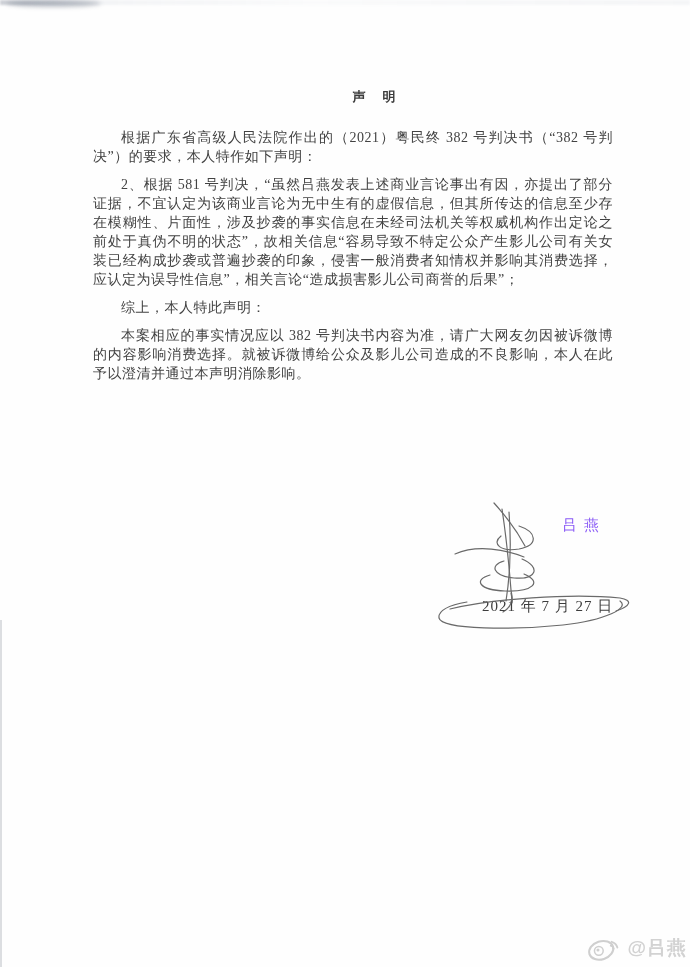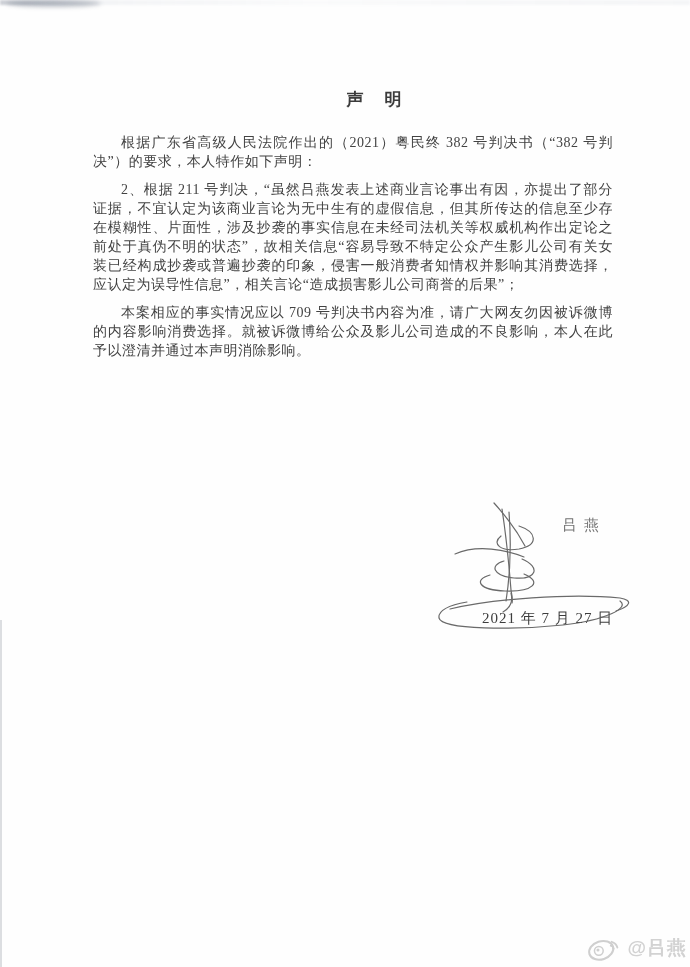--- a/index.html
+++ b/index.html
@@ -42,21 +42,21 @@
     filter: blur(0.5px);
   }
   .doc {
     position: absolute;
     left: 93px;
     top: 88px;
     width: 520px;
     color: #404040;
   }
   .doc-title {
-    font-size: 17px;
+    font-size: 13px;
     font-weight: 600;
     letter-spacing: 2px;
     text-align: center;
     margin: 0 0 22px 44px;
     color: #3b3b3b;
   }
   .doc p {
     margin: 3px 0 9px 0;
     font-size: 14px;
     line-height: 19px;
@@ -64,32 +64,31 @@
     text-indent: 2em;
     text-align: justify;
     color: #424242;
   }
   .sig-name {
     position: absolute;
     left: 562px;
     top: 516px;
     font-size: 15px;
     letter-spacing: 7px;
-    color: #737373;
+    color: #8b5cf6;
     white-space: nowrap;
   }
   .sig-date {
     position: absolute;
     left: 482px;
     top: 597px;
     font-size: 15px;
     letter-spacing: 1px;
     color: #3d3d3d;
     white-space: nowrap;
-    margin-top: 12px;
   }
   .sig-ink {
     position: absolute;
     left: 420px;
     top: 493px;
     width: 215px;
     height: 145px;
     pointer-events: none;
   }
   .watermark {
@@ -112,22 +111,23 @@
 </head>
 <body>
 
 <div class="scan-edge-top"></div>
 <div class="scan-smudge-topleft"></div>
 <div class="scan-edge-left"></div>
 
 <div class="doc">
   <h1 class="doc-title">声　明</h1>
   <p>根据广东省高级人民法院作出的（2021）粤民终 382 号判决书（“382 号判决”）的要求，本人特作如下声明：</p>
-  <p>2、根据 211 号判决，“虽然吕燕发表上述商业言论事出有因，亦提出了部分证据，不宜认定为该商业言论为无中生有的虚假信息，但其所传达的信息至少存在模糊性、片面性，涉及抄袭的事实信息在未经司法机关等权威机构作出定论之前处于真伪不明的状态”，故相关信息“容易导致不特定公众产生影儿公司有关女装已经构成抄袭或普遍抄袭的印象，侵害一般消费者知情权并影响其消费选择，应认定为误导性信息”，相关言论“造成损害影儿公司商誉的后果”；</p>
-  <p>本案相应的事实情况应以 709 号判决书内容为准，请广大网友勿因被诉微博的内容影响消费选择。就被诉微博给公众及影儿公司造成的不良影响，本人在此予以澄清并通过本声明消除影响。</p>
+  <p>2、根据 581 号判决，“虽然吕燕发表上述商业言论事出有因，亦提出了部分证据，不宜认定为该商业言论为无中生有的虚假信息，但其所传达的信息至少存在模糊性、片面性，涉及抄袭的事实信息在未经司法机关等权威机构作出定论之前处于真伪不明的状态”，故相关信息“容易导致不特定公众产生影儿公司有关女装已经构成抄袭或普遍抄袭的印象，侵害一般消费者知情权并影响其消费选择，应认定为误导性信息”，相关言论“造成损害影儿公司商誉的后果”；</p>
+  <p>综上，本人特此声明：</p>
+  <p>本案相应的事实情况应以 382 号判决书内容为准，请广大网友勿因被诉微博的内容影响消费选择。就被诉微博给公众及影儿公司造成的不良影响，本人在此予以澄清并通过本声明消除影响。</p>
 </div>
 
 <span class="sig-name">吕燕</span>
 <span class="sig-date">2021 年 7 月 27 日</span>
 
 <svg class="sig-ink" viewBox="0 0 215 145" fill="none" stroke="#5a5a5a" stroke-width="1.2" stroke-linecap="round" opacity="0.9">
 
   <path d="M 74 10 C 83 20, 97 38, 105 53"></path>
   <path d="M 82 16 C 86 42, 89 72, 91 97 C 92 103, 93 107, 92 110"></path>
   <path d="M 89 19 C 91 45, 91 76, 86 108"></path>

